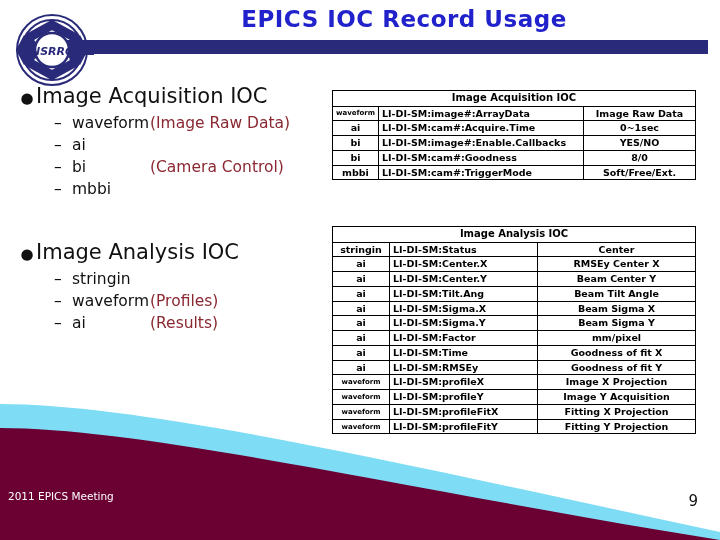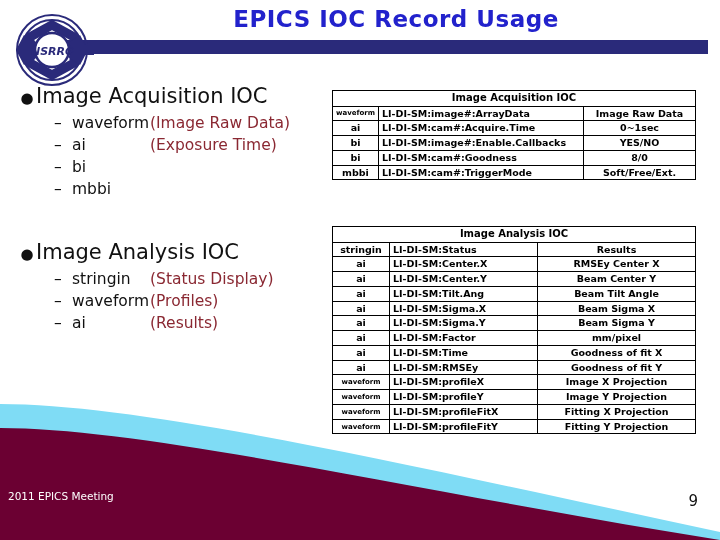--- a/index.html
+++ b/index.html
@@ -29,21 +29,21 @@
     position: absolute;
     left: 62px;
     top: 40px;
     width: 646px;
     height: 14px;
     background: #2a2a7a;
     z-index: 2;
   }
   #slide-title {
     position: absolute;
-    left: 116px;
+    left: 124px;
     top: 6px;
     width: 560px;
     text-align: center;
     font-family: "DejaVu Sans", sans-serif;
     font-size: 23px;
     font-weight: bold;
     letter-spacing: 0.5px;
     color: #2222cc;
     z-index: 3;
     white-space: nowrap;
@@ -191,43 +191,42 @@
     </div>
     <div class="sub-list">
       <div class="bullet-l2">
         <span class="dash">–</span>
         <span class="rec">waveform</span>
         <span class="desc">(Image Raw Data)</span>
       </div>
       <div class="bullet-l2">
         <span class="dash">–</span>
         <span class="rec">ai</span>
-        <span class="desc">(Exposure Time)</span>
       </div>
       <div class="bullet-l2">
         <span class="dash">–</span>
         <span class="rec">bi</span>
+        <span class="desc">(Camera Control)</span>
       </div>
       <div class="bullet-l2">
         <span class="dash">–</span>
         <span class="rec">mbbi</span>
       </div>
     </div>
   </div>
 
   <div class="bullet-block" style="margin-top:40px;">
     <div class="bullet-l1">
       <span class="dot">●</span>
       <span>Image Analysis IOC</span>
     </div>
     <div class="sub-list">
       <div class="bullet-l2">
         <span class="dash">–</span>
         <span class="rec">stringin</span>
-        <span class="desc">(Status Display)</span>
       </div>
       <div class="bullet-l2">
         <span class="dash">–</span>
         <span class="rec">waveform</span>
         <span class="desc">(Profiles)</span>
       </div>
       <div class="bullet-l2">
         <span class="dash">–</span>
         <span class="rec">ai</span>
         <span class="desc">(Results)</span>
@@ -281,21 +280,21 @@
       <col style="width:148px">
       <col style="width:158px">
     </colgroup>
   <tbody>
     <tr>
       <td class="tbl-caption" colspan="3">Image Analysis IOC</td>
     </tr>
   <tr>
         <td class="c-type">stringin</td>
         <td class="c-pv">LI-DI-SM:Status</td>
-        <td class="c-desc">Results</td>
+        <td class="c-desc">Center</td>
       </tr>
       <tr>
         <td class="c-type">ai</td>
         <td class="c-pv">LI-DI-SM:Center.X</td>
         <td class="c-desc">RMSEy Center X</td>
       </tr>
       <tr>
         <td class="c-type">ai</td>
         <td class="c-pv">LI-DI-SM:Center.Y</td>
         <td class="c-desc">Beam Center Y</td>
@@ -331,21 +330,21 @@
         <td class="c-desc">Goodness of fit Y</td>
       </tr>
       <tr>
         <td class="c-type small">waveform</td>
         <td class="c-pv">LI-DI-SM:profileX</td>
         <td class="c-desc">Image X Projection</td>
       </tr>
       <tr>
         <td class="c-type small">waveform</td>
         <td class="c-pv">LI-DI-SM:profileY</td>
-        <td class="c-desc">Image Y Projection</td>
+        <td class="c-desc">Image Y Acquisition</td>
       </tr>
       <tr>
         <td class="c-type small">waveform</td>
         <td class="c-pv">LI-DI-SM:profileFitX</td>
         <td class="c-desc">Fitting X Projection</td>
       </tr>
       <tr>
         <td class="c-type small">waveform</td>
         <td class="c-pv">LI-DI-SM:profileFitY</td>
         <td class="c-desc">Fitting Y Projection</td>

